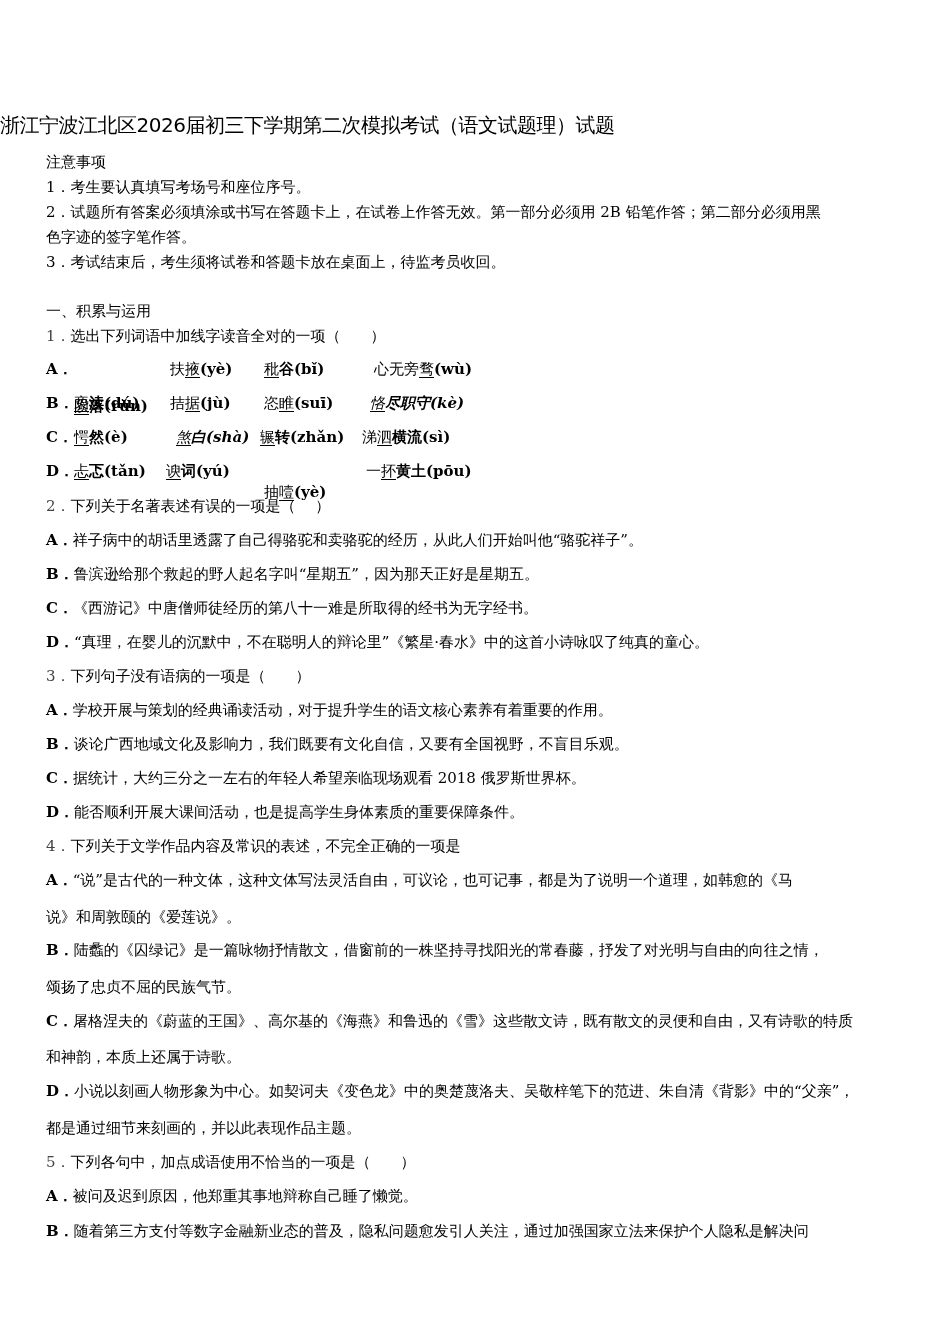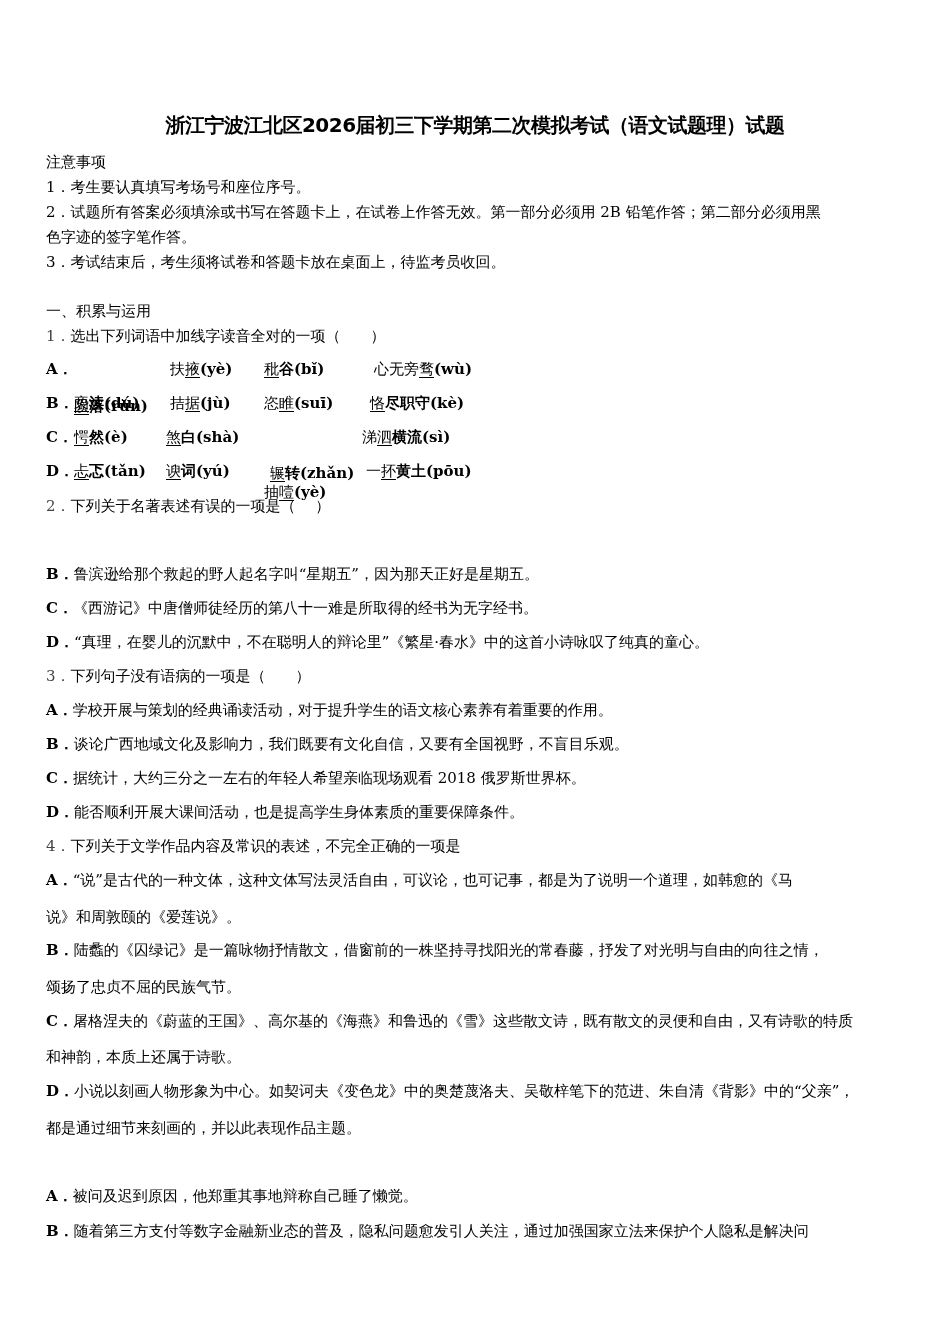--- a/index.html
+++ b/index.html
@@ -1,20 +1,20 @@
 <!DOCTYPE html>
 <html><head>
 <meta charset="utf-8">
 <style>
   html, body { margin: 0; padding: 0; background: #ffffff; }
   body { width: 950px; height: 1344px; position: relative; overflow: hidden; color: #000; }
   .page { position: absolute; left: 0; top: 0; width: 950px; height: 1344px; }
   .title {
-    position: absolute; left: 0; top: 112px; width: 950px; text-align: center;
-    font-family: "DejaVu Sans", sans-serif; font-weight: bold; font-size: 20px; letter-spacing: -0.5px;
+    position: absolute; left: 0; top: 112px; width: 950px; text-align: left;
+    font-family: "DejaVu Sans", sans-serif; font-weight: normal; font-size: 20px; letter-spacing: -0.5px;
   }
   .line {
     position: absolute; left: 46px; white-space: nowrap;
     font-family: "DejaVu Serif", serif; font-size: 15px; line-height: 20px;
   }
   .bold { font-weight: bold; }
   .qnum { color: #444; }
   .row { position: absolute; left: 46px; white-space: nowrap; font-family: "DejaVu Serif", serif; font-size: 15px; font-weight: bold; }
   .cell { position: absolute; top: 0; white-space: nowrap; }
   .ul { text-decoration: underline; text-underline-offset: 3px; font-weight: normal; }
@@ -44,41 +44,42 @@
         <span class="cell" style="left: 28px; margin-top: 37px;"><span class="ul">陨</span><span>落(rǔn)</span></span>
         <span class="cell" style="left: 124px;"><span class="norm">扶</span><span class="ul">掖</span><span>(yè)</span></span>
         <span class="cell" style="left: 218px;"><span class="ul">秕</span><span>谷(bǐ)</span></span>
         <span class="cell" style="left: 328px;"><span class="norm">心无旁</span><span class="ul">骛</span><span>(wù)</span></span>
       </div>
       <div class="row" style="top: 394px;">
         <span class="cell" style="left: 0px;">B．</span>
         <span class="cell" style="left: 28px;"><span class="ul">亵</span><span>渎(dú)</span></span>
         <span class="cell" style="left: 124px;"><span class="norm">拮</span><span class="ul">据</span><span>(jù)</span></span>
         <span class="cell" style="left: 218px;"><span class="norm">恣</span><span class="ul">睢</span><span>(suī)</span></span>
-        <span class="cell" style="left: 324px;"><span class="ul">恪</span><span>尽职守(kè)</span></span>
+        <span class="cell" style="left: 324px; font-style: italic;"><span class="ul">恪</span><span>尽职守(kè)</span></span>
       </div>
       <div class="row" style="top: 428px;">
         <span class="cell" style="left: 0px;">C．</span>
         <span class="cell" style="left: 28px;"><span class="ul">愕</span><span>然(è)</span></span>
-        <span class="cell" style="left: 120px;"><span class="ul">煞</span><span>白(shà)</span></span>
-        <span class="cell" style="left: 224px; margin-top: 36px;"><span class="ul">辗</span><span>转(zhǎn)</span></span>
+        <span class="cell" style="left: 130px; font-style: italic;"><span class="ul">煞</span><span>白(shà)</span></span>
+        <span class="cell" style="left: 214px;"><span class="ul">辗</span><span>转(zhǎn)</span></span>
         <span class="cell" style="left: 316px;"><span class="norm">涕</span><span class="ul">泗</span><span>横流(sì)</span></span>
       </div>
       <div class="row" style="top: 462px;">
         <span class="cell" style="left: 0px;">D．</span>
         <span class="cell" style="left: 28px;"><span class="ul">忐</span><span>忑(tǎn)</span></span>
         <span class="cell" style="left: 120px;"><span class="ul">谀</span><span>词(yú)</span></span>
         <span class="cell" style="left: 218px; margin-top: 21px;"><span class="norm">抽</span><span class="ul">噎</span><span>(yè)</span></span>
         <span class="cell" style="left: 320px;"><span class="norm">一</span><span class="ul">抔</span><span>黄土(pōu)</span></span>
       </div>
     </div>
 
   <div class="line" style="top:496px">
     <span class="qnum">2．</span><span>下列关于名著表述有误的一项是（　 ）</span>
   </div>
+  <div class="line" style="top:530px"><span class="bold">A．</span><span>祥子病中的胡话里透露了自己得骆驼和卖骆驼的经历，从此人们开始叫他“骆驼祥子”。</span></div>
   <div class="line" style="top:564px"><span class="bold">B．</span><span>鲁滨逊给那个救起的野人起名字叫“星期五”，因为那天正好是星期五。</span></div>
   <div class="line" style="top:598px"><span class="bold">C．</span><span>《西游记》中唐僧师徒经历的第八十一难是所取得的经书为无字经书。</span></div>
   <div class="line" style="top:632px"><span class="bold">D．</span><span>“真理，在婴儿的沉默中，不在聪明人的辩论里”《繁星·春水》中的这首小诗咏叹了纯真的童心。</span></div>
 
   <div class="line" style="top:666px">
     <span class="qnum">3．</span><span>下列句子没有语病的一项是（　　）</span>
   </div>
   <div class="line" style="top:700px"><span class="bold">A．</span><span>学校开展与策划的经典诵读活动，对于提升学生的语文核心素养有着重要的作用。</span></div>
   <div class="line" style="top:734px"><span class="bold">B．</span><span>谈论广西地域文化及影响力，我们既要有文化自信，又要有全国视野，不盲目乐观。</span></div>
   <div class="line" style="top:768px"><span class="bold">C．</span><span>据统计，大约三分之一左右的年轻人希望亲临现场观看 2018 俄罗斯世界杯。</span></div>
@@ -89,15 +90,18 @@
   </div>
   <div class="line" style="top:870px"><span class="bold">A．</span><span>“说”是古代的一种文体，这种文体写法灵活自由，可议论，也可记事，都是为了说明一个道理，如韩愈的《马</span></div>
   <div class="line" style="top:907px">说》和周敦颐的《爱莲说》。</div>
   <div class="line" style="top:940px"><span class="bold">B．</span><span>陆蠡的《囚绿记》是一篇咏物抒情散文，借窗前的一株坚持寻找阳光的常春藤，抒发了对光明与自由的向往之情，</span></div>
   <div class="line" style="top:977px">颂扬了忠贞不屈的民族气节。</div>
   <div class="line" style="top:1011px"><span class="bold">C．</span><span>屠格涅夫的《蔚蓝的王国》、高尔基的《海燕》和鲁迅的《雪》这些散文诗，既有散文的灵便和自由，又有诗歌的特质</span></div>
   <div class="line" style="top:1047px">和神韵，本质上还属于诗歌。</div>
   <div class="line" style="top:1081px"><span class="bold">D．</span><span>小说以刻画人物形象为中心。如契诃夫《变色龙》中的奥楚蔑洛夫、吴敬梓笔下的范进、朱自清《背影》中的“父亲”，</span></div>
   <div class="line" style="top:1118px">都是通过细节来刻画的，并以此表现作品主题。</div>
 
+  <div class="line" style="top:1152px">
+    <span class="qnum">5．</span><span>下列各句中，加点成语使用不恰当的一项是（　　）</span>
+  </div>
   <div class="line" style="top:1186px"><span class="bold">A．</span><span>被问及迟到原因，他郑重其事地辩称自己睡了懒觉。</span></div>
   <div class="line" style="top:1221px"><span class="bold">B．</span><span>随着第三方支付等数字金融新业态的普及，隐私问题愈发引人关注，通过加强国家立法来保护个人隐私是解决问</span></div>
 </div>
 
 </body></html>

